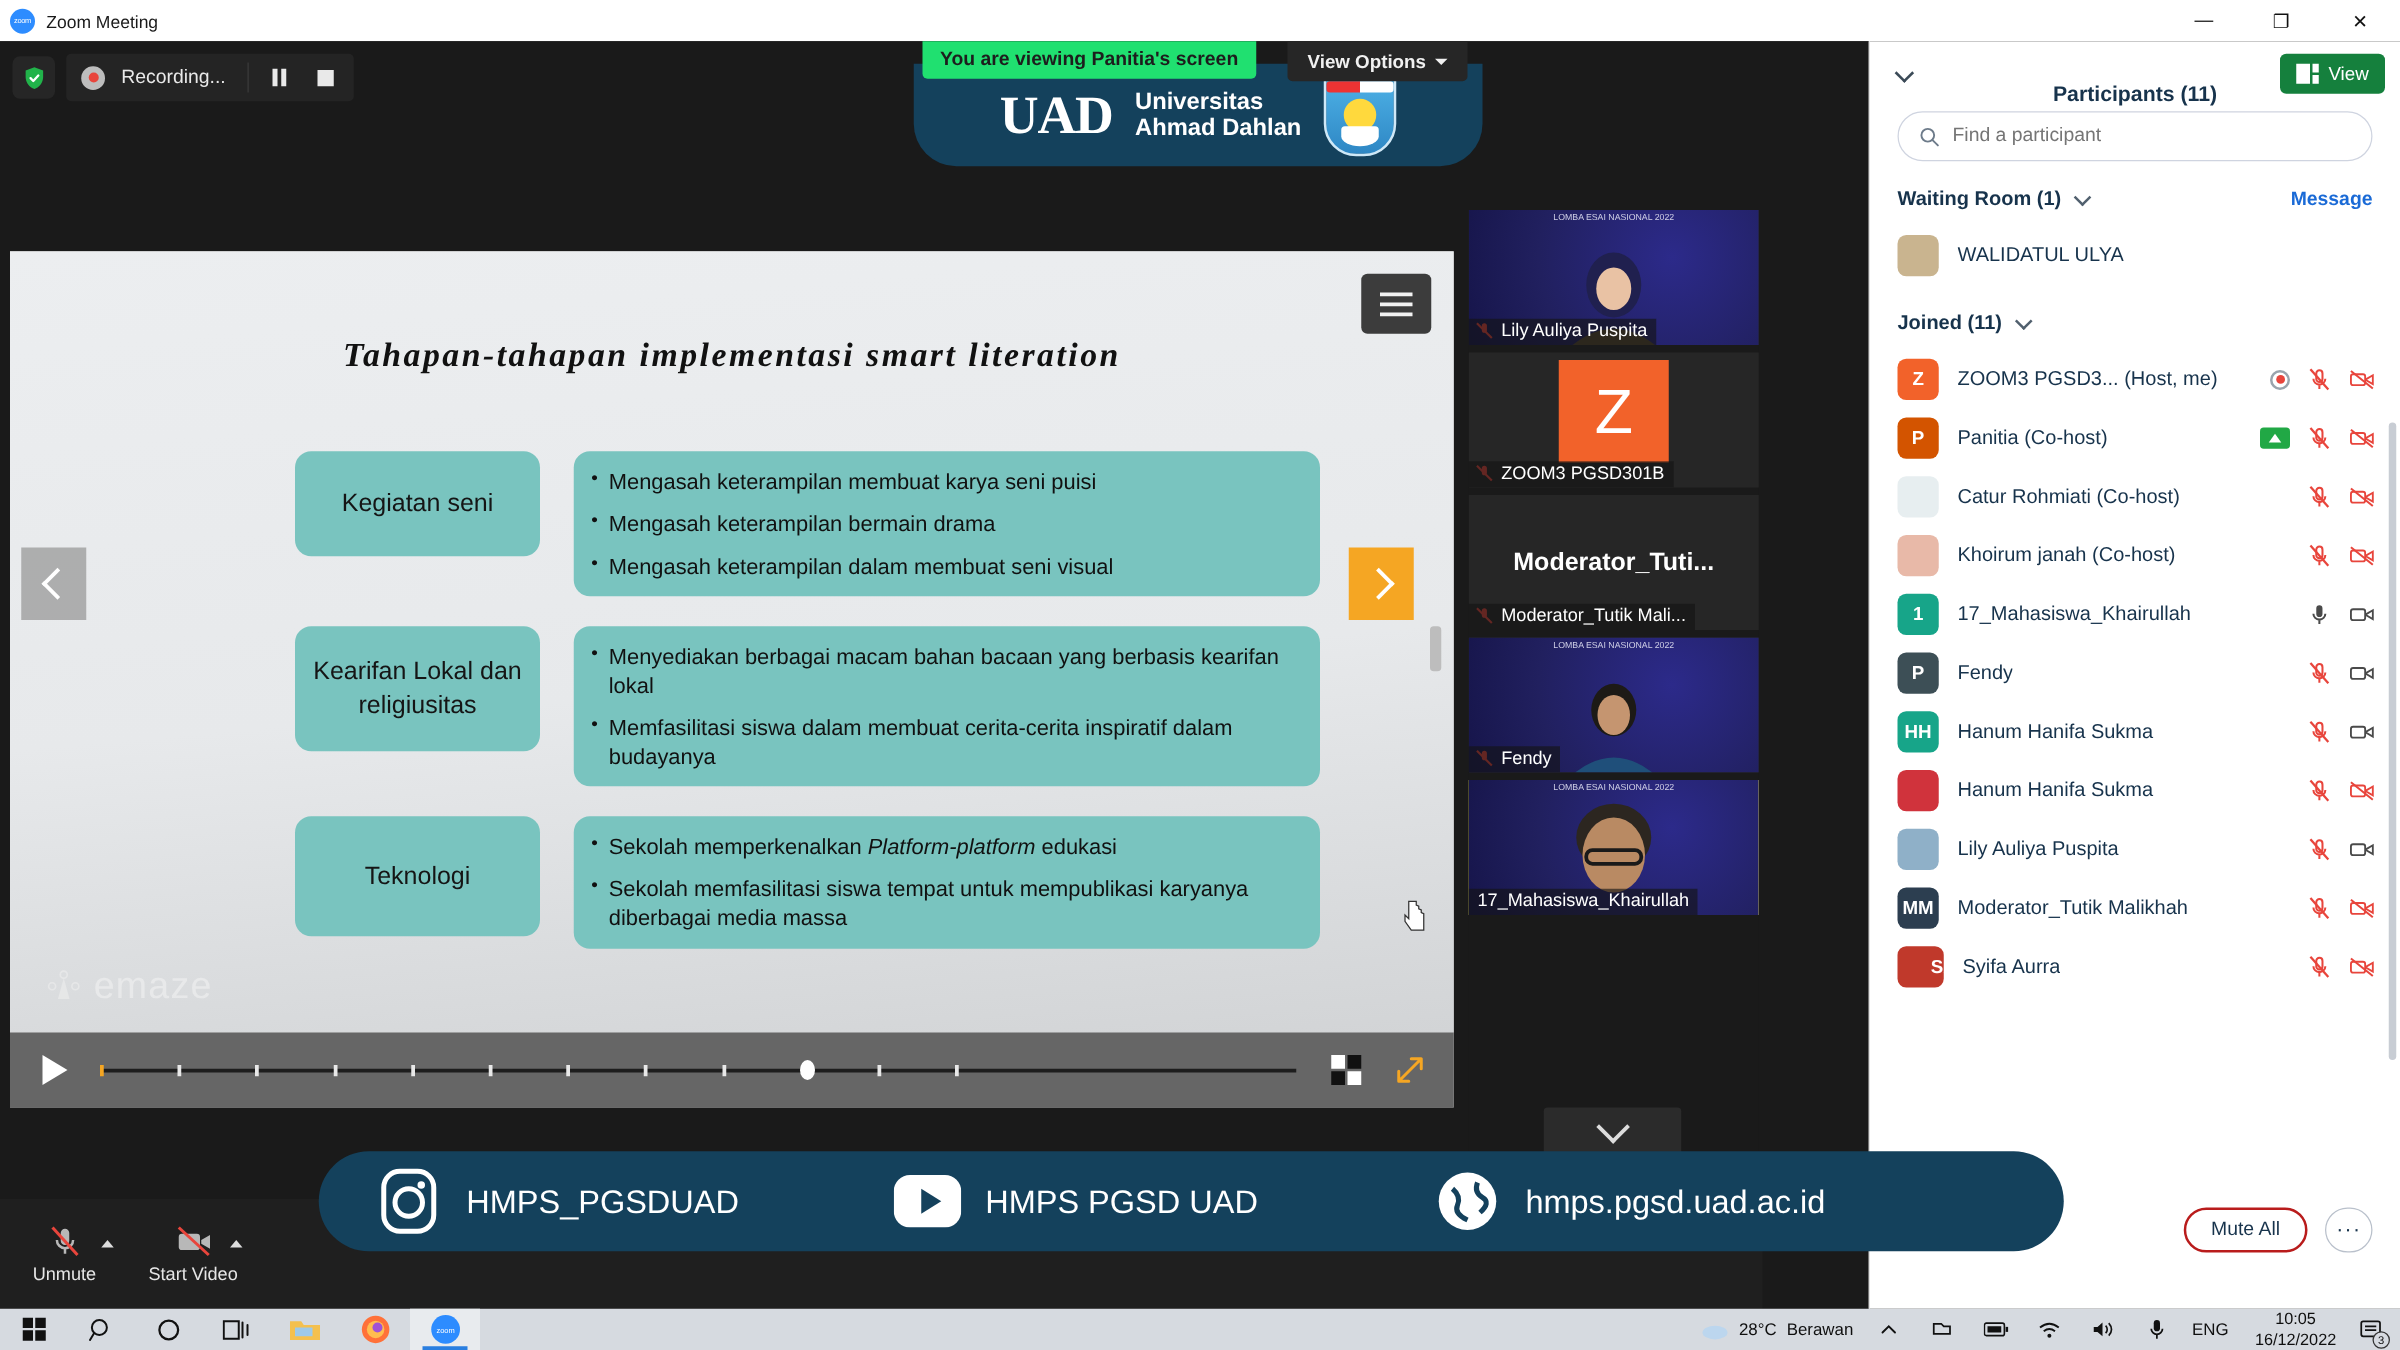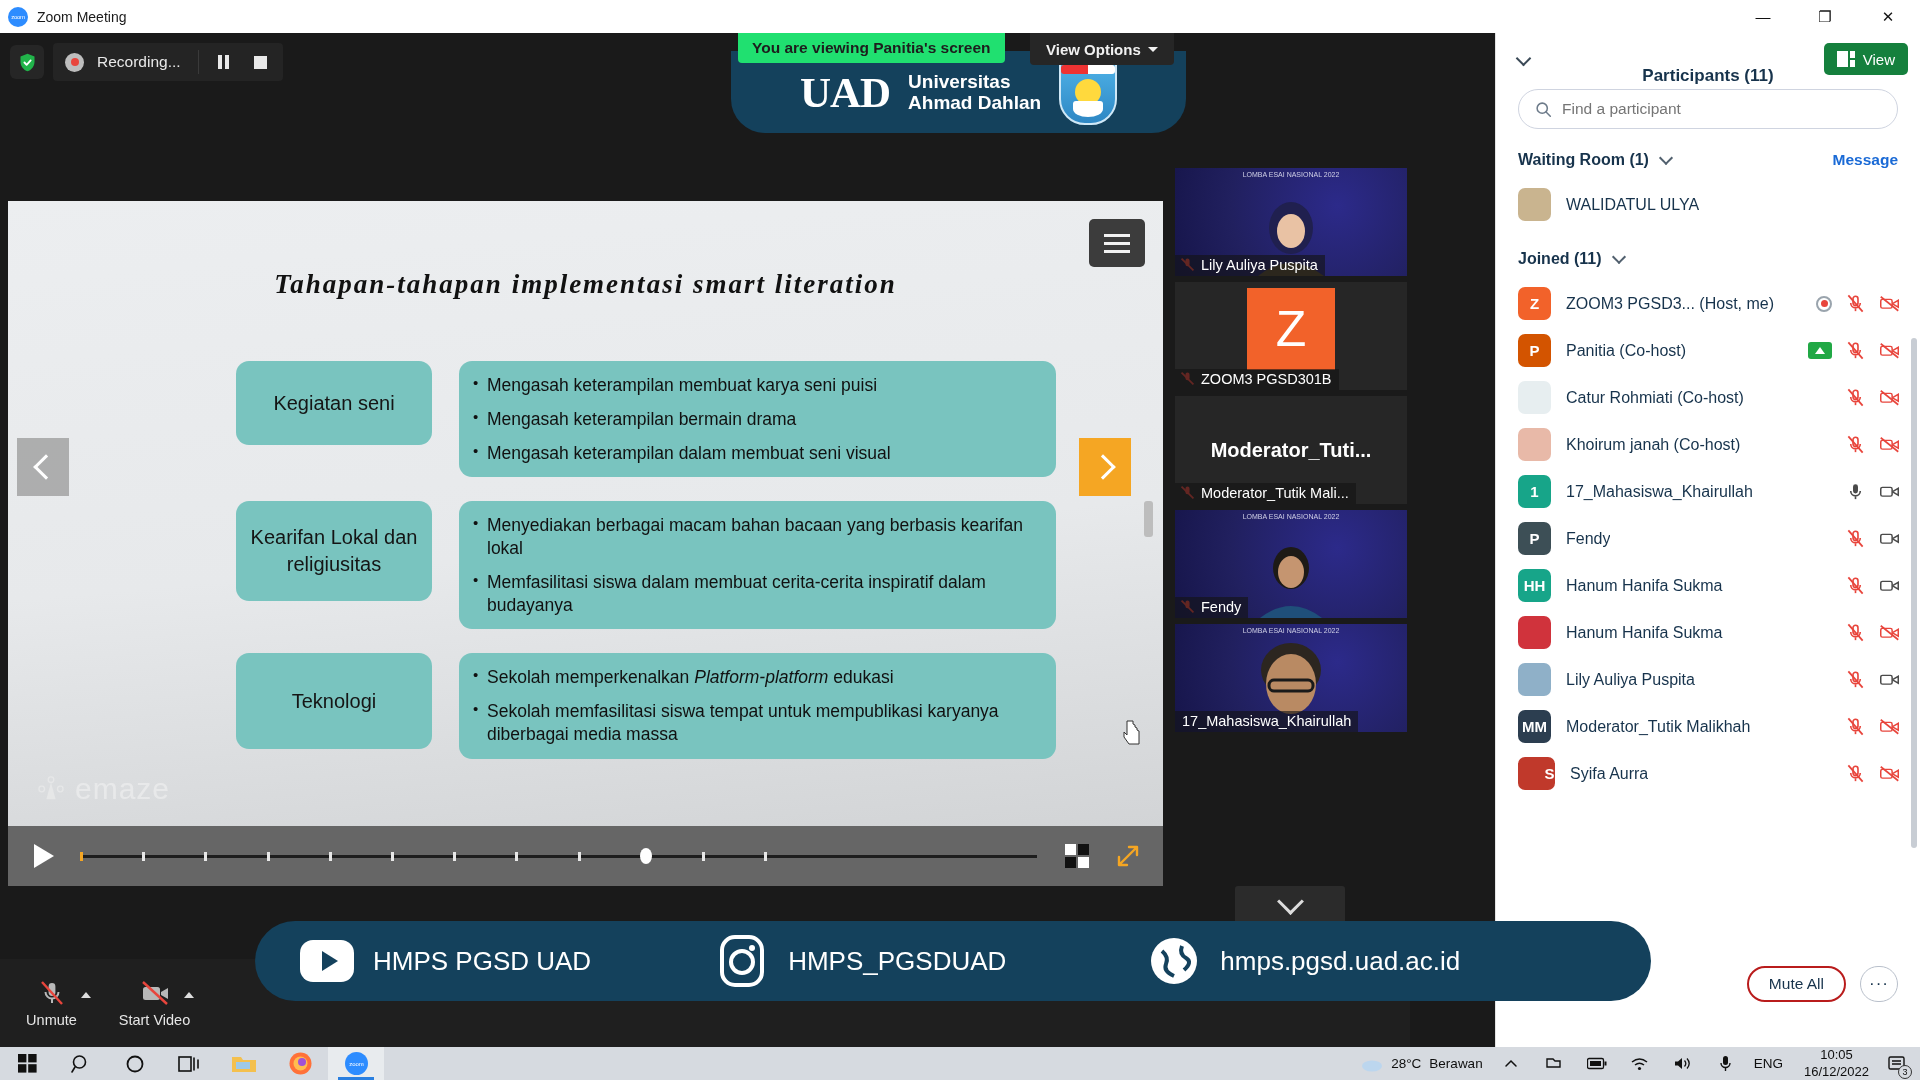--- a/index.html
+++ b/index.html
@@ -793,36 +793,36 @@
 
       <div class="p-foot">
         <div class="mute-all">Mute All</div>
         <div class="dots-btn">···</div>
       </div>
     </div>
 
     <div class="social">
       <div class="soc">
         <span class="soc-ic">
-          <svg width="54" height="42" viewBox="0 0 54 42">
-              <rect x="0" y="0" width="54" height="42" rx="13" fill="#fff"></rect>
-              <path d="M22 11 L38 21 L22 31 Z" fill="#14415c"></path>
-            </svg>
-        </span>
-        <span class="soc-t">HMPS PGSD UAD</span>
-      </div>
-      <div class="soc">
-        <span class="soc-ic">
           <svg width="46" height="54" viewBox="0 0 46 54">
               <rect x="3" y="3" width="40" height="48" rx="13" fill="none" stroke="#fff" stroke-width="4"></rect>
               <circle cx="23" cy="28" r="11" fill="none" stroke="#fff" stroke-width="4"></circle>
               <circle cx="33" cy="14" r="3" fill="#fff"></circle>
             </svg>
         </span>
         <span class="soc-t">HMPS_PGSDUAD</span>
+      </div>
+      <div class="soc">
+        <span class="soc-ic">
+          <svg width="54" height="42" viewBox="0 0 54 42">
+              <rect x="0" y="0" width="54" height="42" rx="13" fill="#fff"></rect>
+              <path d="M22 11 L38 21 L22 31 Z" fill="#14415c"></path>
+            </svg>
+        </span>
+        <span class="soc-t">HMPS PGSD UAD</span>
       </div>
       <div class="soc">
         <span class="soc-ic">
           <svg width="52" height="52" viewBox="0 0 52 52">
               <circle cx="26" cy="26" r="23" fill="#fff"></circle>
               <path d="M14 16 q7 6 4 13 t8 12 M34 11 q-3 8 4 12 t-2 12" stroke="#14415c" stroke-width="4" fill="none"></path>
             </svg>
         </span>
         <span class="soc-t">hmps.pgsd.uad.ac.id</span>
       </div>

